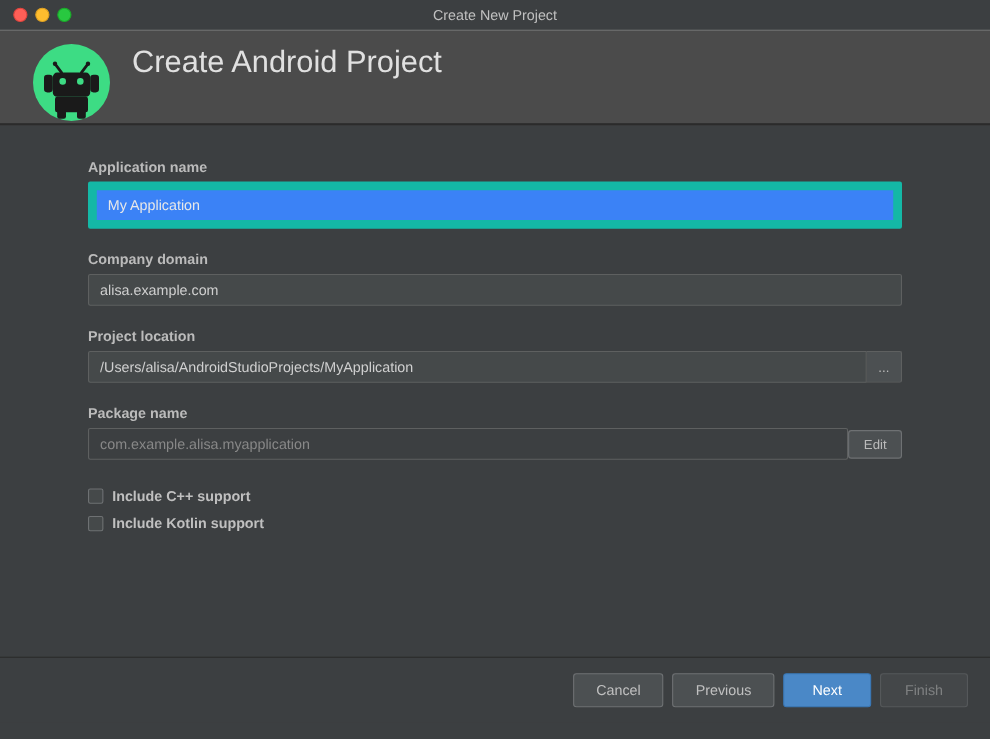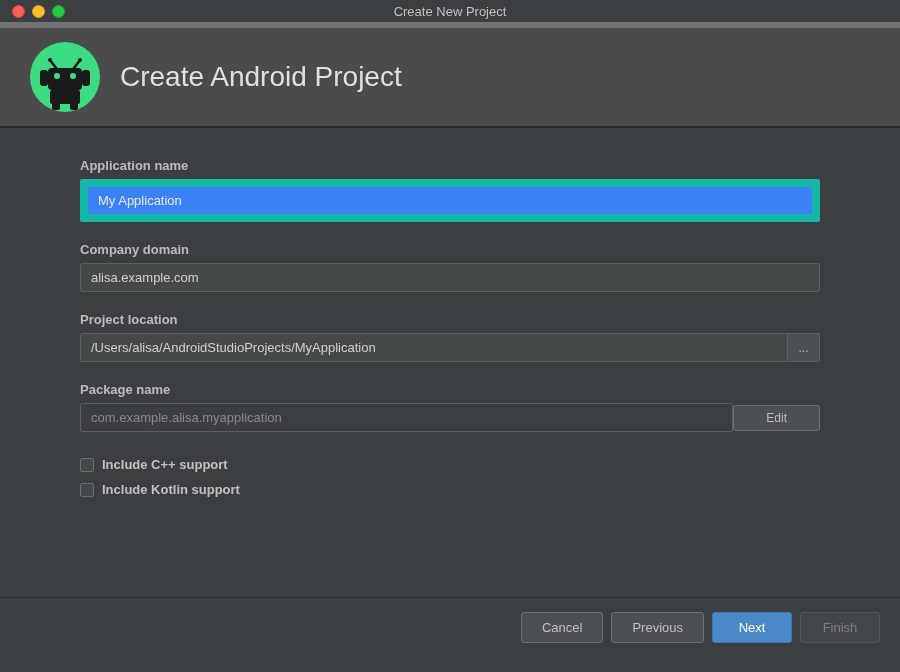--- a/index.html
+++ b/index.html
@@ -18,21 +18,21 @@
     }
 
     
     .title-bar {
       background: #3c3f41;
       height: 28px;
       display: flex;
       align-items: center;
       justify-content: center;
       position: relative;
-      border-bottom: 6px solid #737373;
+      border-bottom: 1px solid #737373;
     }
 
     .title-bar-buttons {
       position: absolute;
       left: 12px;
       display: flex;
       gap: 7px;
       align-items: center;
     }
 
@@ -48,24 +48,24 @@
     .tl-maximize { background: #28c840; border: 1px solid #1aab29; }
 
     .title-bar-title {
       font-size: 13px;
       color: #c0c0c0;
     }
 
     
     .header {
       background: #4b4b4b;
-      height: 100px;
-      display: flex;
-      align-items: center;
-      padding: 0 30px;
+      height: 86px;
+      display: flex;
+      align-items: flex-start;
+      padding: 12px 30px;
       border-bottom: 2px solid #2b2b2b;
     }
 
     .android-logo {
       width: 70px;
       height: 70px;
       margin-right: 20px;
       flex-shrink: 0;
     }
 
@@ -147,21 +147,21 @@
       background: #3c3f41;
       border: 1px solid #5e6060;
       border-radius: 2px;
     }
 
     .edit-btn {
       background: #4c5052;
       border: 1px solid #6e7173;
       color: #bbbbbb;
       font-size: 12px;
-      padding: 5px 32px;
+      padding: 5px 13px;
       cursor: pointer;
       border-radius: 3px;
       white-space: nowrap;
     }
 
     
     .checkboxes {
       margin-top: 25px;
     }
 

